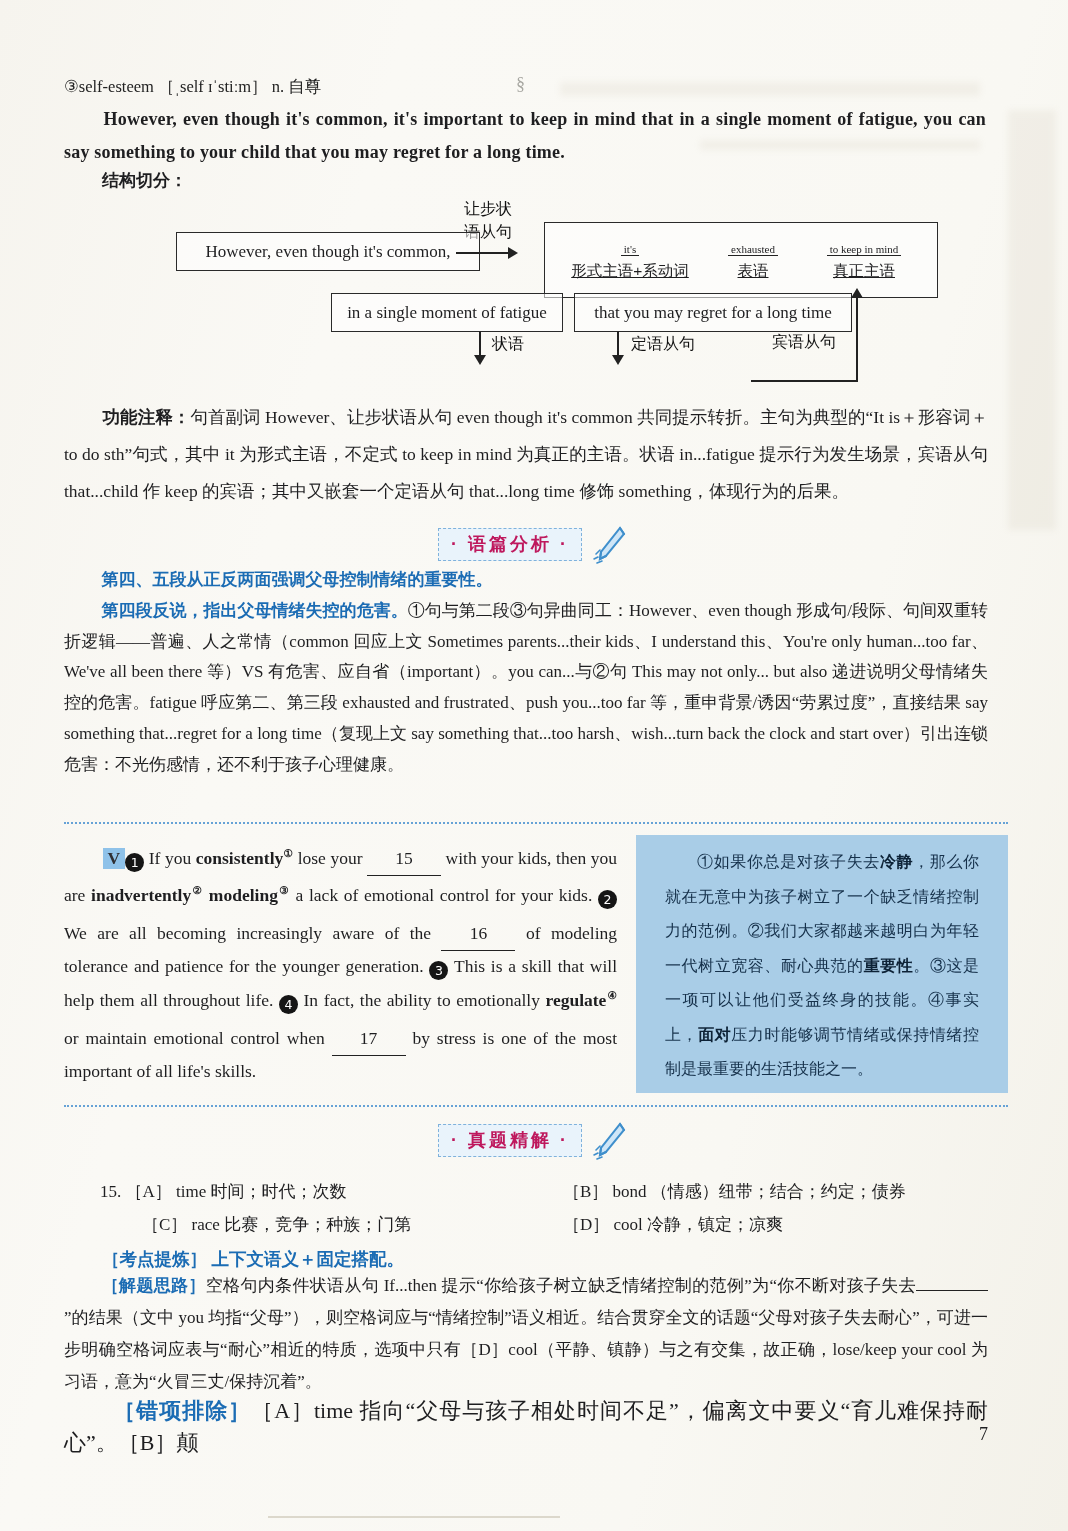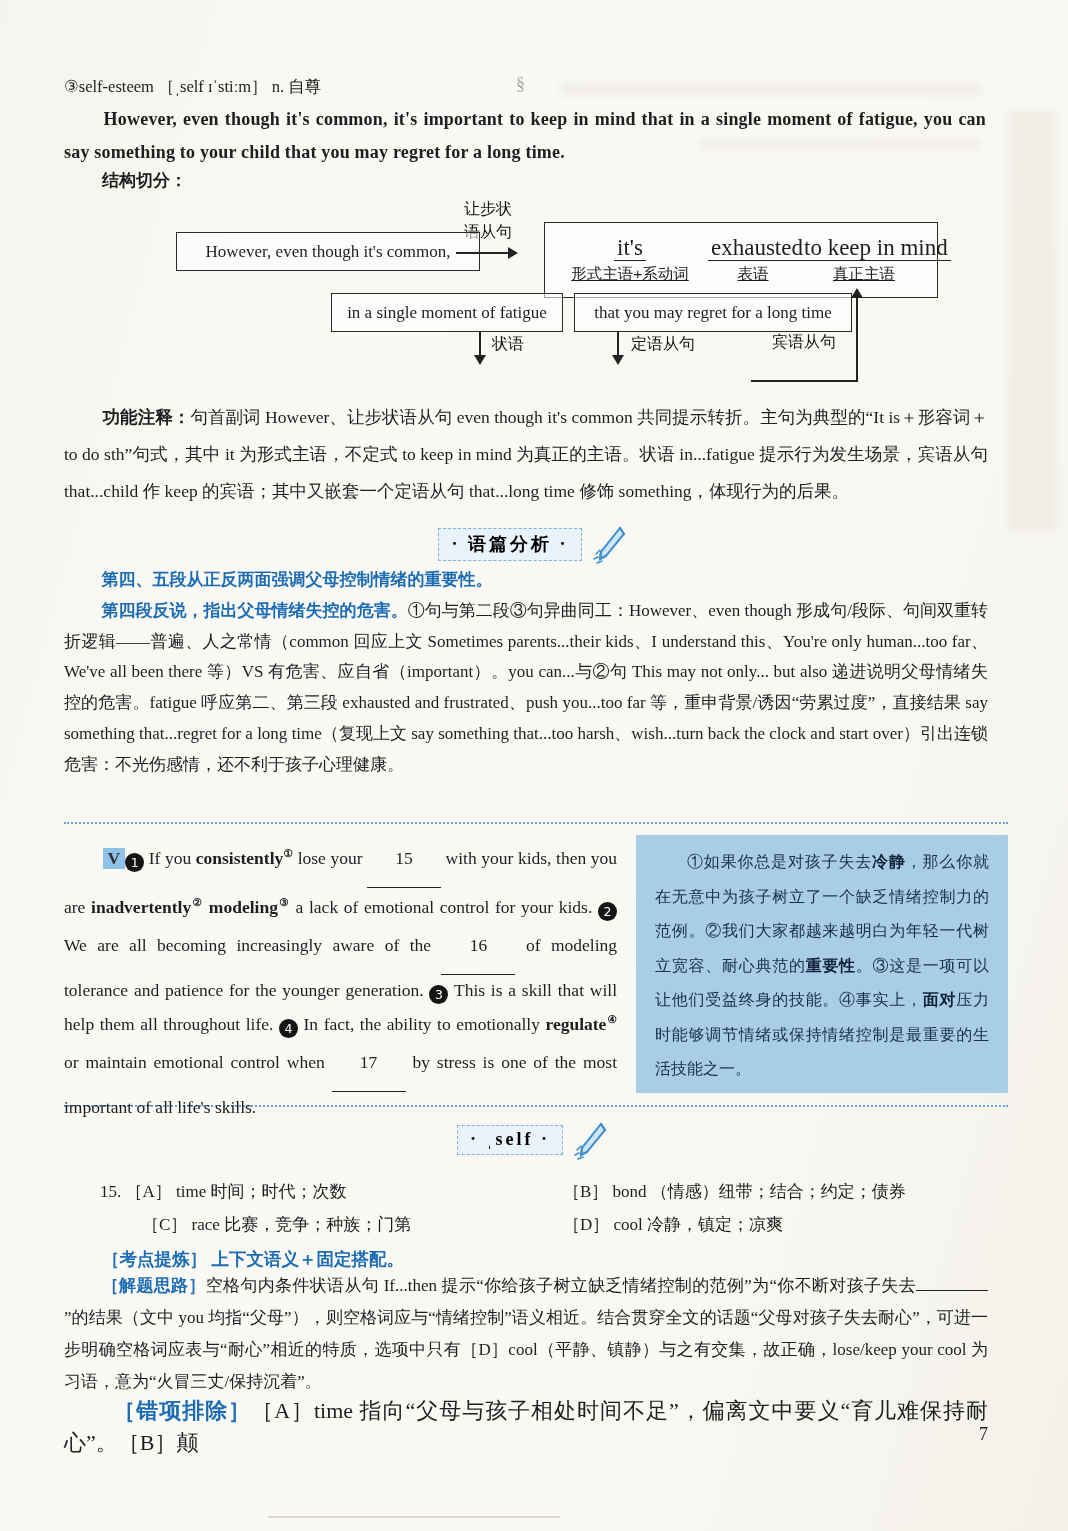--- a/index.html
+++ b/index.html
@@ -22,47 +22,47 @@
         display:flex;align-items:center;justify-content:center;font-size:17px;white-space:nowrap;margin-left:24px;}
   .dlabel{position:absolute;font-family:"Liberation Sans","DejaVu Sans",sans-serif;font-size:16px;color:#111;white-space:nowrap;}
   .hline{position:absolute;height:2px;background:#222;}
   .vline{position:absolute;width:2px;background:#222;}
   .arr-r{position:absolute;width:0;height:0;border-top:6px solid transparent;border-bottom:6px solid transparent;border-left:10px solid #222;}
   .arr-d{position:absolute;width:0;height:0;border-left:6px solid transparent;border-right:6px solid transparent;border-top:10px solid #222;}
   .arr-u{position:absolute;width:0;height:0;border-left:6px solid transparent;border-right:6px solid transparent;border-bottom:10px solid #222;}
   .pred-box{flex-direction:column;padding:4px 10px;}
   .pred-row{display:flex;width:100%;justify-content:space-between;}
   .pred-col{text-align:center;}
-  .pred-word{border-bottom:1.5px solid #222;padding:0 3px;font-size:23px;}
+  .pred-word{border-bottom:1.5px solid #222;padding:0 3px;font-size:11px;}
   .pred-role{font-family:"Liberation Sans","DejaVu Sans",sans-serif;font-size:15.5px;margin-top:3px;text-decoration:underline;}
   .hl-blue{color:#1f78bd;}
   
   .para{left:64px;width:924px;text-align:justify;}
   .fn-para{top:399px;font-size:17.5px;line-height:37px;text-indent:2.2em;}
   .fn-label{font-weight:bold;font-family:"Liberation Sans","DejaVu Sans",sans-serif;}
   .analysis{top:565px;font-size:17px;line-height:30.8px;}
   .analysis p{margin:0;text-indent:2.2em;}
   .blue-bold{color:#1b6cb4;font-weight:bold;font-family:"Liberation Sans","DejaVu Sans",sans-serif;}
   
   .sec-header{left:0;width:1068px;text-align:center;}
   .sec-header .inner{display:inline-flex;align-items:center;gap:8px;}
-  .sec-badge{border:1.6px dashed #7fb2dc;background:#e9f3fb;color:#000000;
-     font-family:Liberation Serif, serif;font-weight:bold;font-size:18px;
+  .sec-badge{border:1.6px dashed #7fb2dc;background:#e9f3fb;color:#be185d;
+     font-family:Liberation Sans, sans-serif;font-weight:bold;font-size:18px;
      letter-spacing:3px;padding:3px 12px 4px;}
   .pen{width:40px;height:40px;transform:rotate(0deg);}
   
   .passage-wrap{left:64px;top:822px;width:944px;border-top:2px dotted #66a2d6;border-bottom:2px dotted #66a2d6;height:281px;}
   .passage-left{position:absolute;left:0;top:11px;width:553px;font-size:17.5px;line-height:30px;text-align:justify;text-indent:2.2em;}
   .vtag{background:#8fc2e9;color:#2f2f33;padding:0 5px 1px;font-weight:bold;}
   .marker{display:inline-block;width:19px;height:19px;border-radius:50%;background:#151515;color:#fff;
      text-align:center;line-height:19px;font-size:12.5px;font-family:"DejaVu Sans",sans-serif;vertical-align:-3px;text-indent:0;}
-  .blank{display:inline-block;min-width:58px;text-align:center;border-bottom:1.6px solid #222;padding:0 8px 14px;text-indent:0;margin-top:8px;}
+  .blank{display:inline-block;min-width:58px;text-align:center;border-bottom:1.6px solid #222;padding:0 8px 2px;text-indent:0;margin-top:8px;}
   .passage-left sup{font-size:10.5px;}
   .trans-box{position:absolute;left:572px;top:11px;width:372px;height:258px;background:#a9cde7;
-     padding:10px 19px;box-sizing:border-box;color:#15304a;font-size:16px;line-height:34.5px;text-align:justify;text-indent:2em;}
+     padding:10px 29px;box-sizing:border-box;color:#15304a;font-size:16px;line-height:34.5px;text-align:justify;text-indent:2em;}
   .trans-box b{color:#0d2236;}
   
   .opt{position:absolute;font-size:17px;white-space:nowrap;}
   .keypoint{left:102px;top:1247px;font-size:17.5px;}
   .approach{top:1270px;font-size:17px;line-height:32px;}
   .approach .lbl,.elim .lbl{color:#1b6cb4;font-weight:bold;font-family:"Liberation Sans","DejaVu Sans",sans-serif;}
   .inline-blank{display:inline-block;min-width:72px;border-bottom:1.6px solid #222;}
   .elim{top:1395px;font-size:22px;line-height:32px;}
   .elim-indent{display:inline-block;width:2.2em;}
   .page-num{left:979px;top:1424px;font-size:18px;}
@@ -153,21 +153,21 @@
     <p><span class="blue-bold">第四段反说，指出父母情绪失控的危害。</span><span>①句与第二段③句异曲同工：However、even though 形成句/段际、句间双重转折逻辑——普遍、人之常情（common 回应上文 Sometimes parents...their kids、I understand this、You're only human...too far、We've all been there 等）VS 有危害、应自省（important）。you can...与②句 This may not only... but also 递进说明父母情绪失控的危害。fatigue 呼应第二、第三段 exhausted and frustrated、push you...too far 等，重申背景/诱因“劳累过度”，直接结果 say something that...regret for a long time（复现上文 say something that...too harsh、wish...turn back the clock and start over）引出连锁危害：不光伤感情，还不利于孩子心理健康。</span></p>
   </div>
 
   <div class="abs passage-wrap">
     <div class="passage-left"><span class="vtag">V</span><span></span><span class="marker">1</span><span> If you </span><b>consistently<sup>①</sup></b><span> lose your </span><span class="blank">15</span><span> with your kids, then you are </span><b>inadvertently<sup>②</sup></b><span> </span><b>modeling<sup>③</sup></b><span> a lack of emotional control for your kids. </span><span class="marker">2</span><span> We are all becoming increasingly aware of the </span><span class="blank">16</span><span> of modeling tolerance and patience for the younger generation. </span><span class="marker">3</span><span> This is a skill that will help them all throughout life. </span><span class="marker">4</span><span> In fact, the ability to emotionally </span><b>regulate<sup>④</sup></b><span> or maintain emotional control when </span><span class="blank">17</span><span> by stress is one of the most important of all life's skills.</span></div>
     <div class="trans-box"><span>①如果你总是对孩子失去</span><b>冷静</b><span>，那么你就在无意中为孩子树立了一个缺乏情绪控制力的范例。②我们大家都越来越明白为年轻一代树立宽容、耐心典范的</span><b>重要性</b><span>。③这是一项可以让他们受益终身的技能。④事实上，</span><b>面对</b><span>压力时能够调节情绪或保持情绪控制是最重要的生活技能之一。</span></div>
   </div>
 
   <div class="abs sec-header" style="top:1120px;">
     <span class="inner">
-      <span class="sec-badge">· ˌself ·</span>
+      <span class="sec-badge">· 真题精解 ·</span>
       <svg class="pen" viewBox="0 0 40 40">
         <g fill="none" stroke="#3f8fcc" stroke-width="2" stroke-linecap="round">
           <path d="M30 4 L34 10 L16 32 L10 35 L11 28 Z" fill="#cfe6f7"></path>
           <path d="M30 4 L34 10"></path>
           <path d="M16 32 L10 35 L11 28"></path>
           <path d="M6 30 L10 26" stroke-width="1.6"></path>
           <path d="M4 35 L8 33" stroke-width="1.6"></path>
           <path d="M7 39 L12 37" stroke-width="1.6"></path>
         </g>
       </svg>

